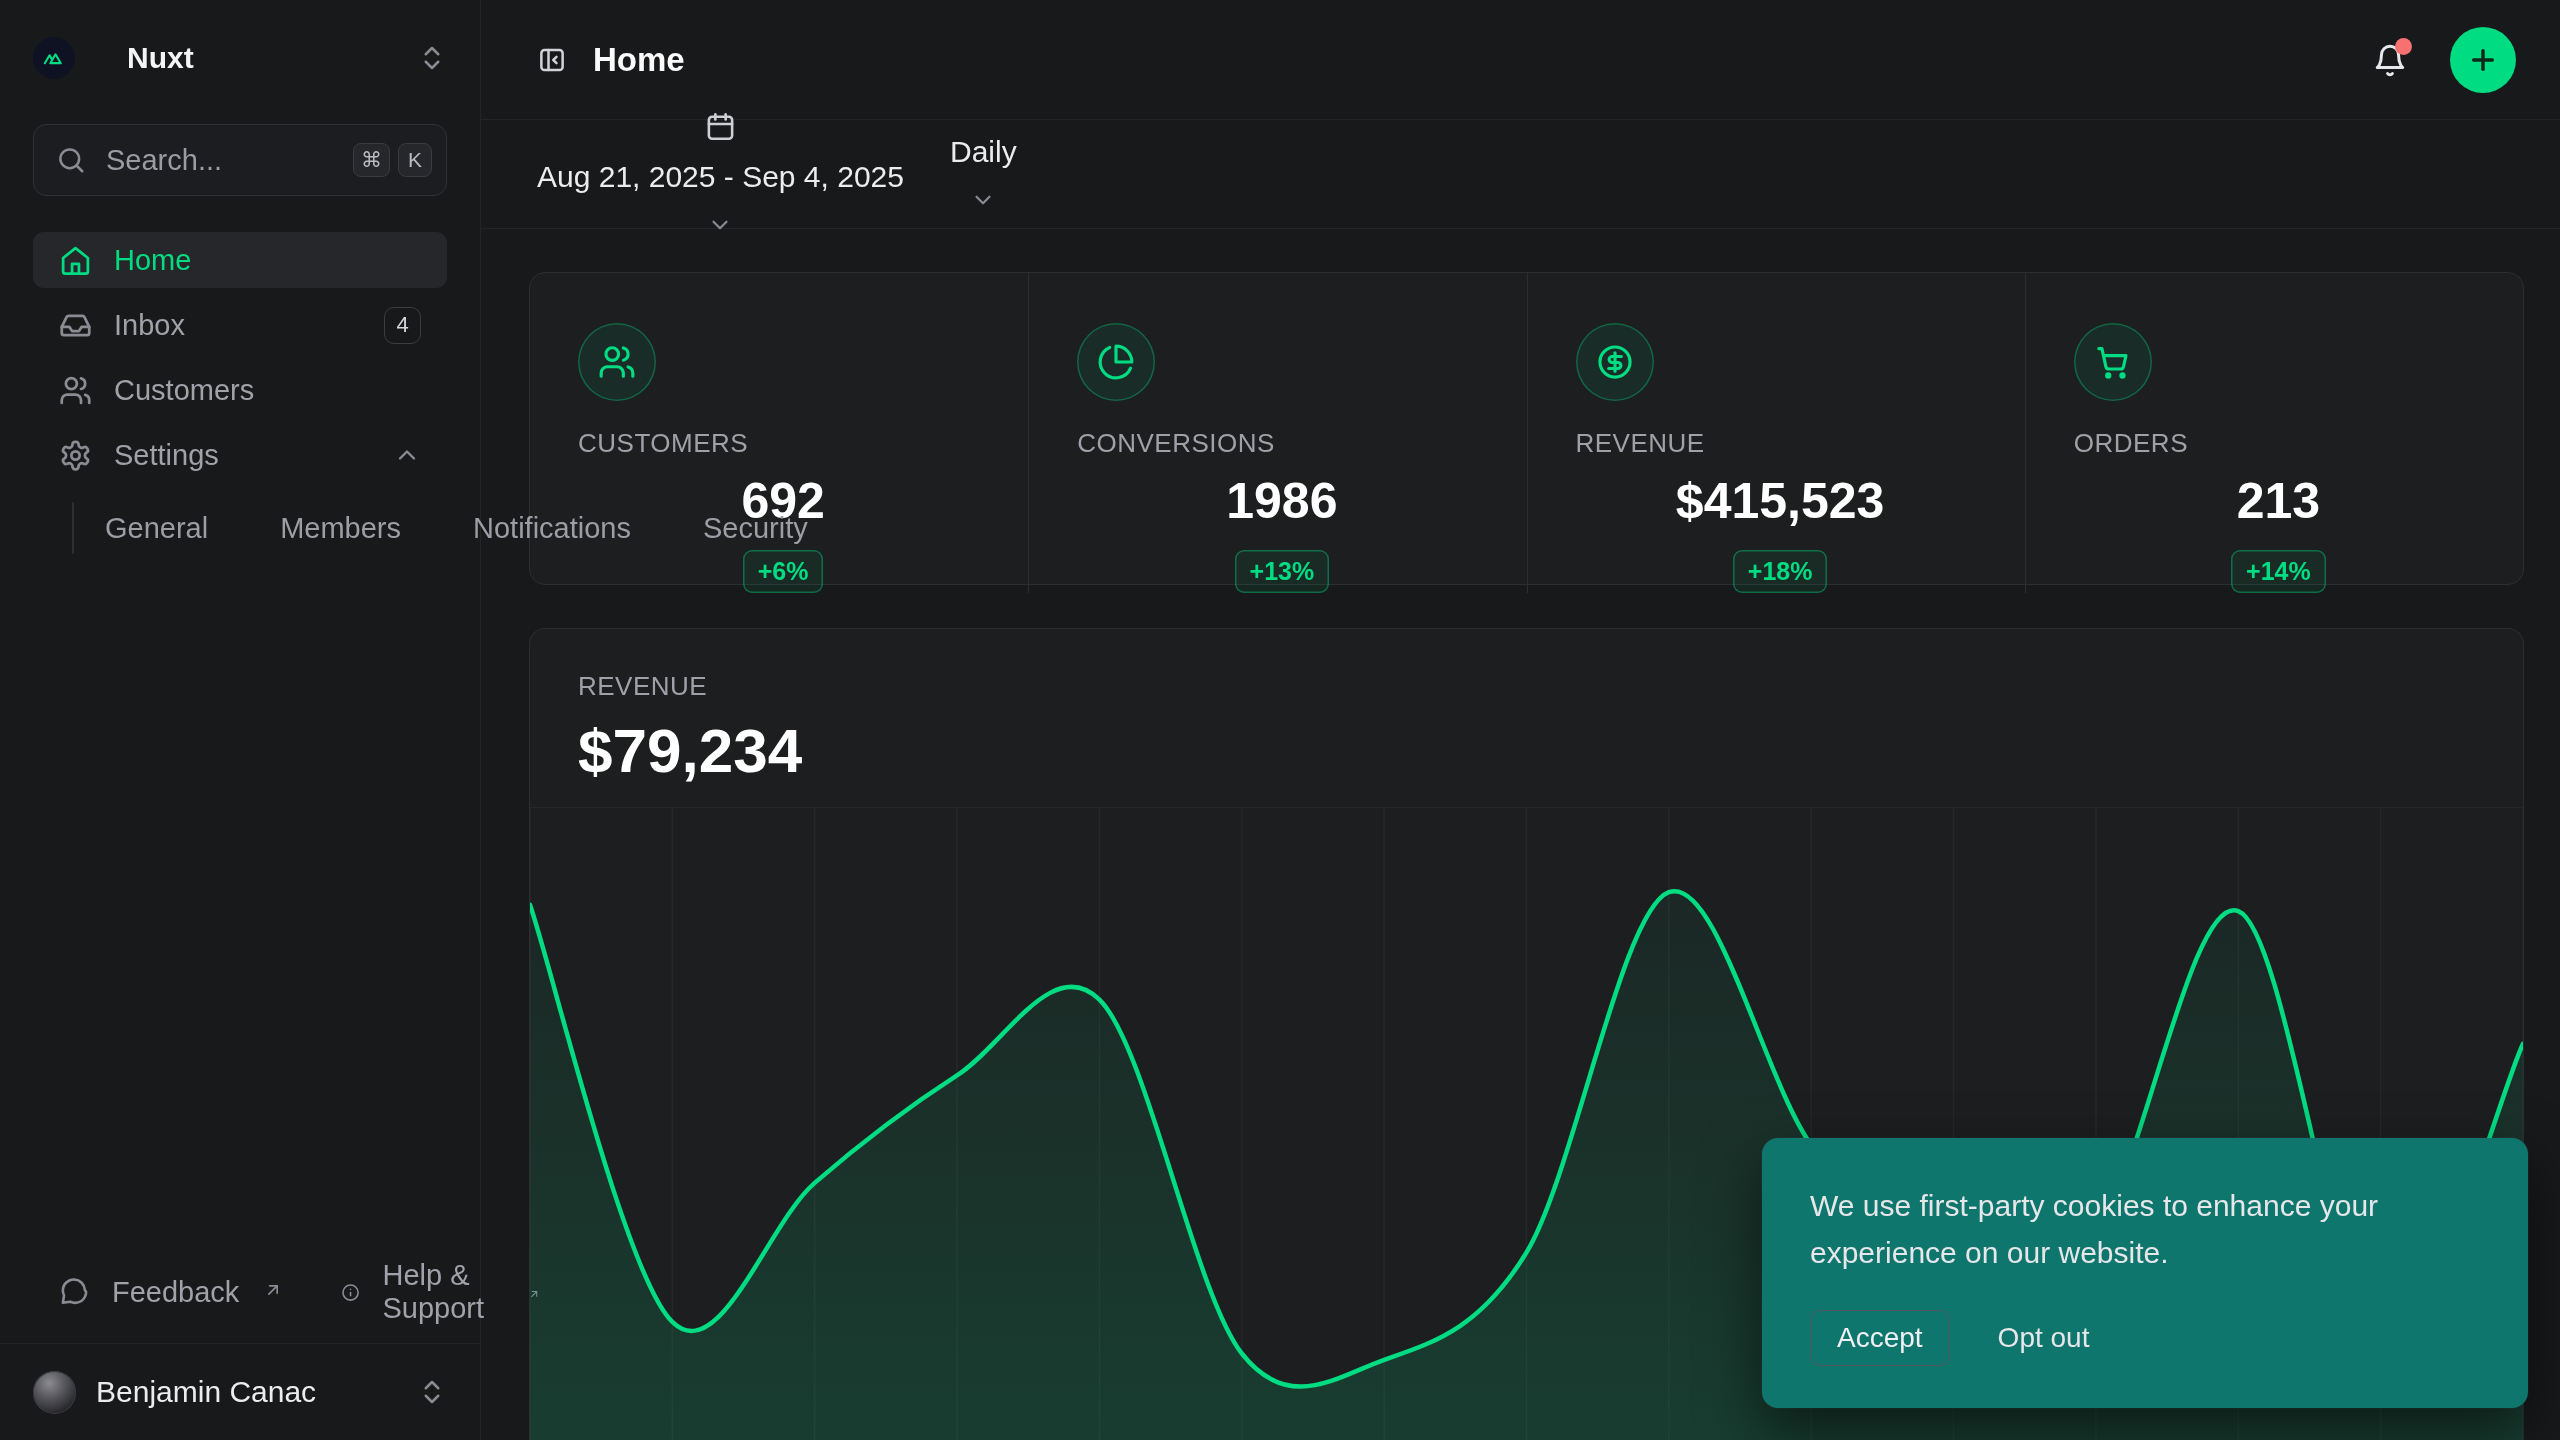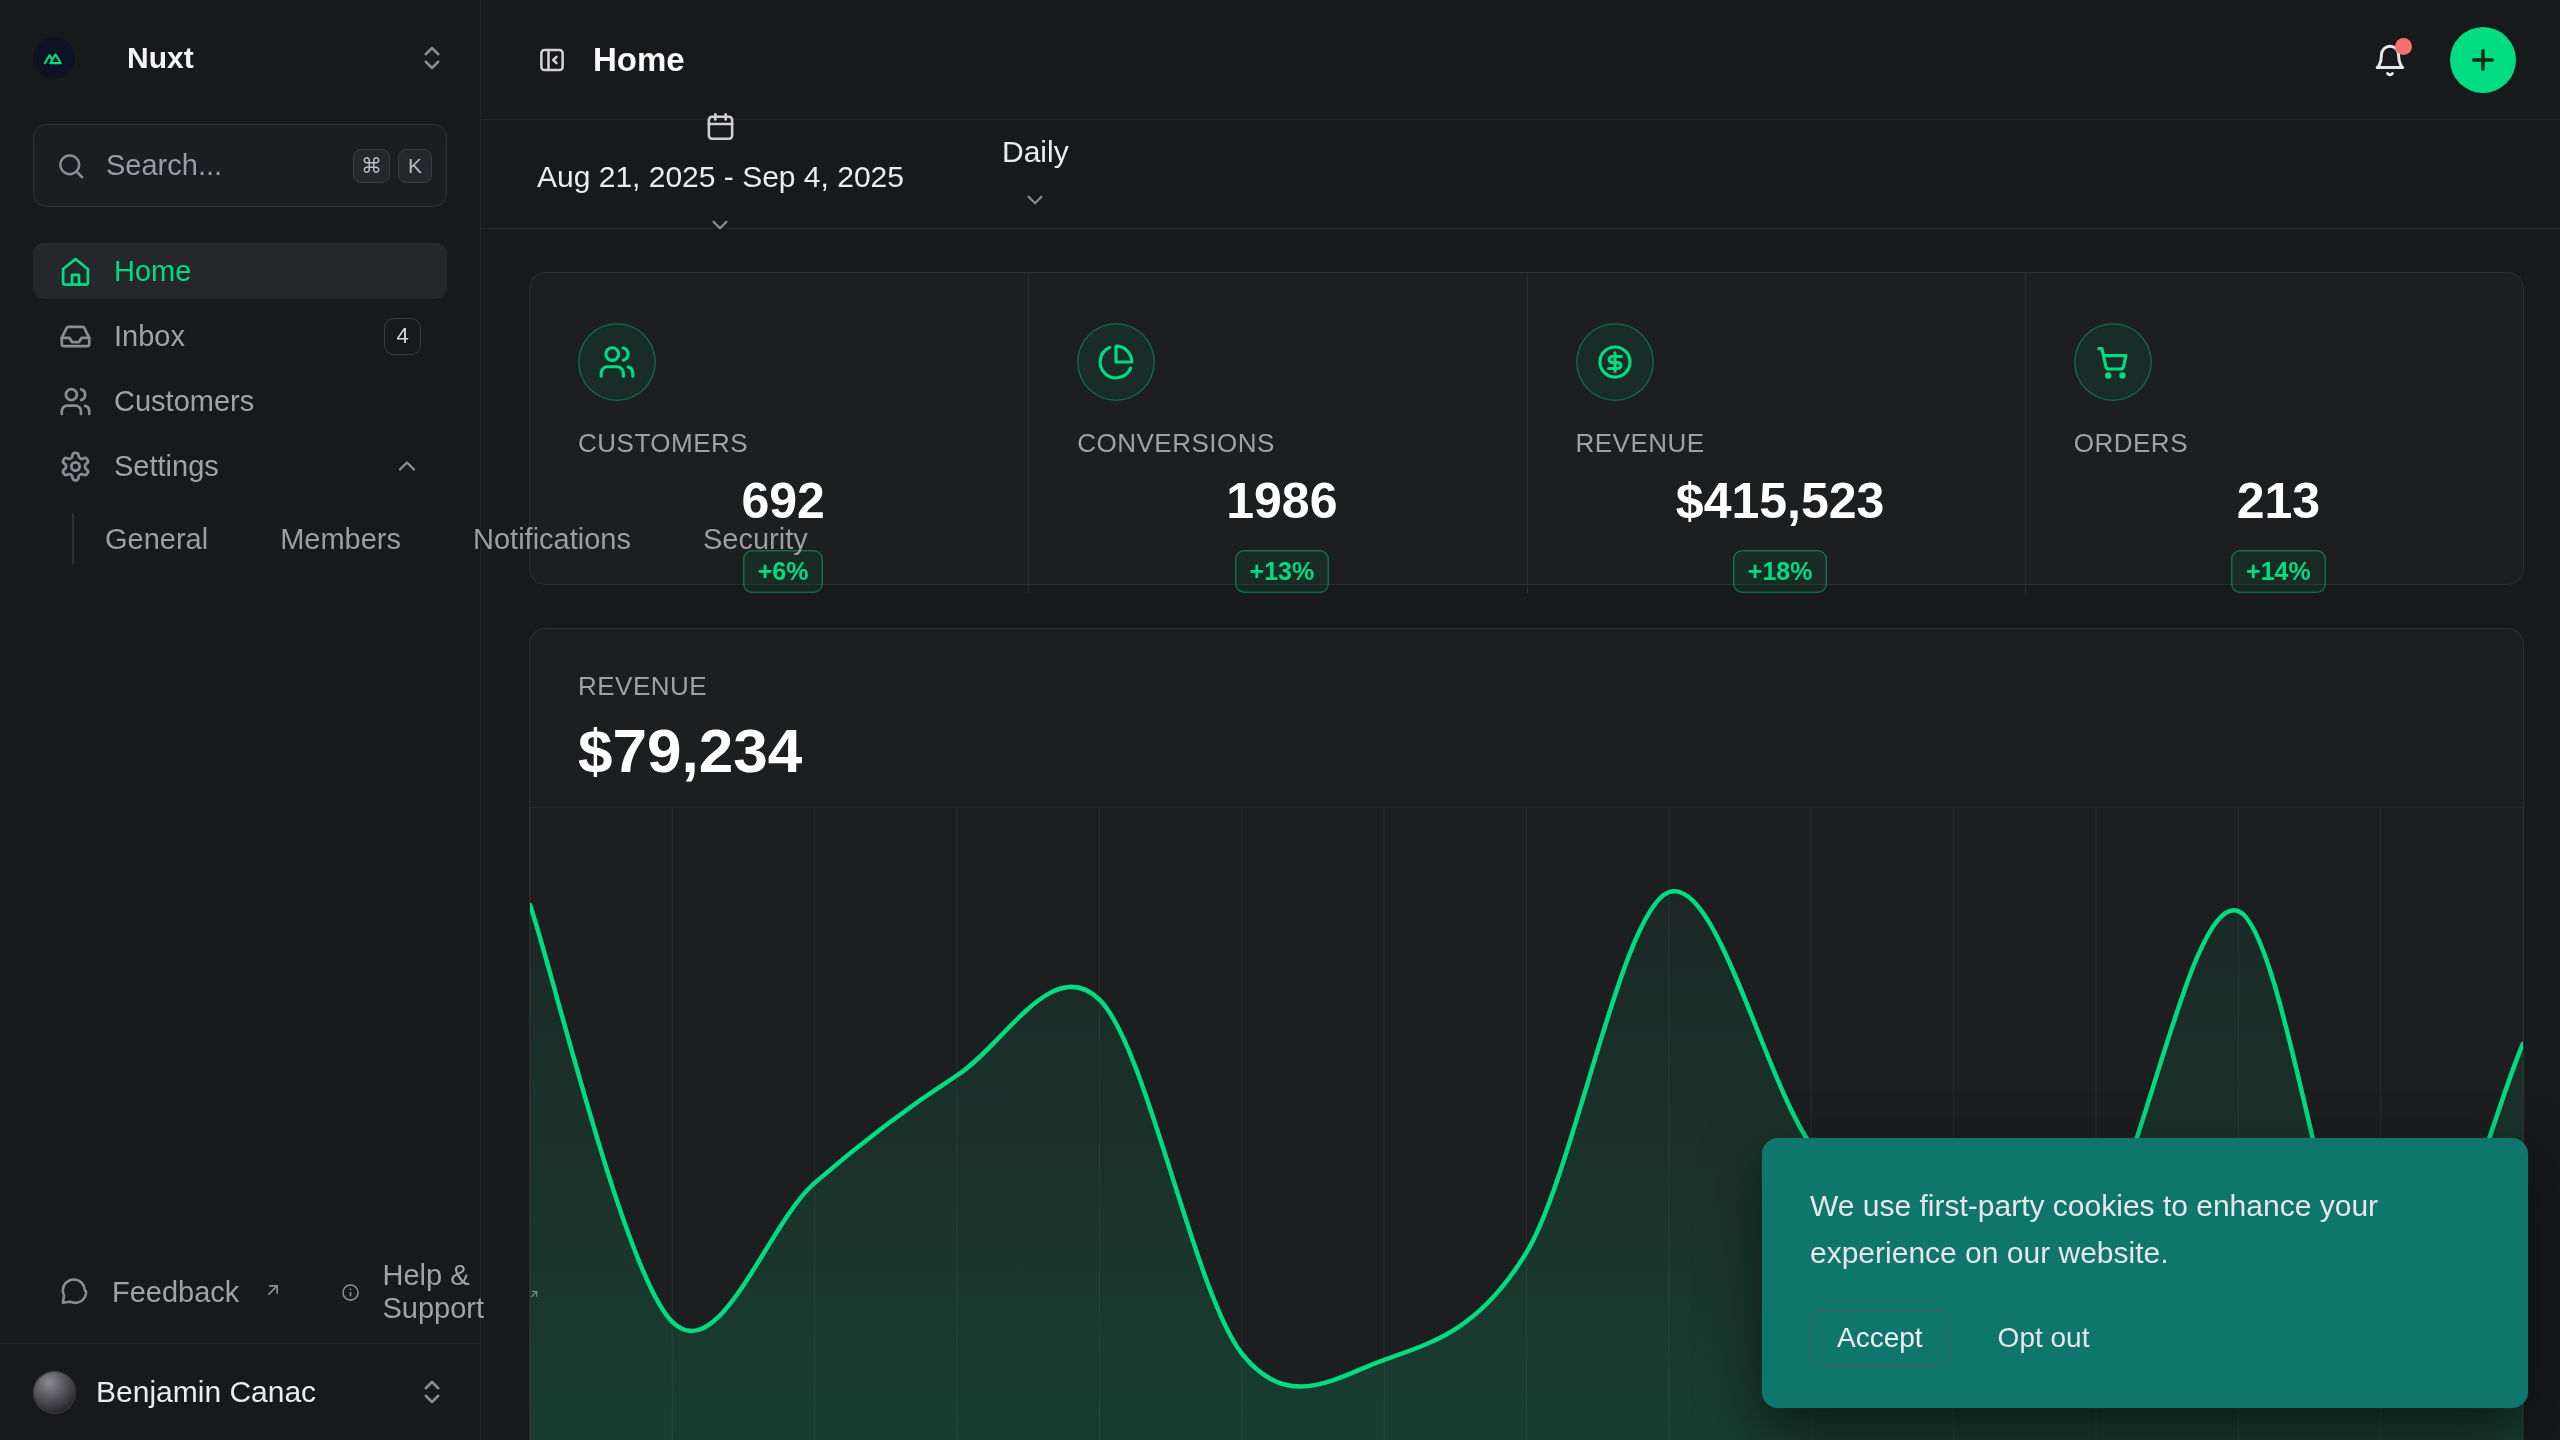--- a/index.html
+++ b/index.html
@@ -33,21 +33,21 @@
     display:flex;flex-direction:column;
     padding:30px 33px 0 33px;
   }
   .team-switcher{display:flex;align-items:center;gap:20px;height:56px;border-radius:10px;cursor:pointer;}
   .logo-circle{width:42px;height:42px;border-radius:50%;background:#0e1222;display:flex;align-items:center;justify-content:center;color:var(--green);}
   .logo-circle svg{width:26px;height:26px;}
   .team-name{font-size:30px;font-weight:600;color:#f4f4f6;flex:1;margin-left:32px;}
   .sw-chevrons{color:var(--dim);width:30px;height:30px;}
 
   .search{
-    margin-top:38px;height:83px;border:1px solid #303136;background:#1c1d20;
+    margin-top:38px;height:72px;border:1px solid #303136;background:#1c1d20;
     border-radius:13px;display:flex;align-items:center;padding:0 14px 0 22px;gap:20px;cursor:text;
   }
   .search .s-icon{width:30px;height:30px;color:var(--dim);}
   .search .placeholder{flex:1;font-size:29px;color:#9b9ba3;}
   .kbds{display:flex;gap:8px;}
   kbd{
     min-width:34px;height:34px;padding:0 7px;border-radius:8px;background:#26272b;
     border:1px solid #3a3b40;color:#b9b9c1;font-size:21px;display:flex;align-items:center;justify-content:center;
     font-family:"Liberation Sans","DejaVu Sans",sans-serif;
   }
@@ -107,21 +107,21 @@
   .add-btn svg{width:32px;height:32px;}
 
   .toolbar{
     height:109px;min-height:109px;border-bottom:1px solid var(--border-subtle);
     display:flex;align-items:center;padding:0 44px 0 56px;gap:18px;
   }
   .tool-icon{width:31px;height:31px;color:#cfcfd5;}
   .range-text{font-size:30px;font-weight:500;color:#ececee;}
   .tool-chev{width:26px;height:26px;color:var(--dim);}
   .range-btn,.granularity-btn{display:flex;align-items:center;gap:18px;cursor:pointer;background:none;border:none;color:inherit;font-family:inherit;flex-direction:column;}
-  .granularity-btn{margin-left:80px;text-align:center;}
+  .granularity-btn{margin-left:28px;text-align:center;}
 
   .content{flex:1;padding:43px 36px 0 48px;display:flex;flex-direction:column;overflow:hidden;}
 
   .stats-card{
     height:313px;min-height:313px;background:var(--panel);
     border:1px solid var(--border);border-radius:16px;
     display:grid;grid-template-columns:1fr 1fr 1fr 1fr;
   }
   .stat-cell{padding:50px 40px 0 48px;border-left:1px solid var(--border);cursor:pointer;}
   .stat-cell:first-child{border-left:none;}

